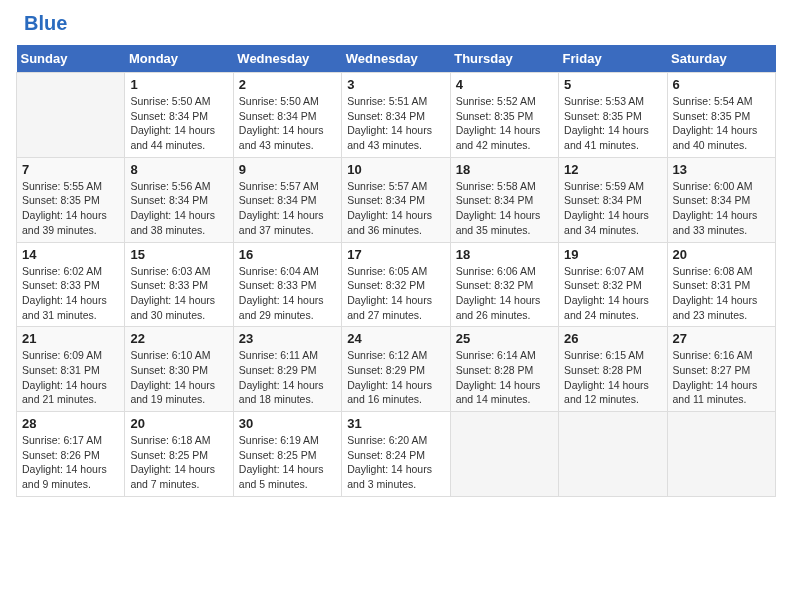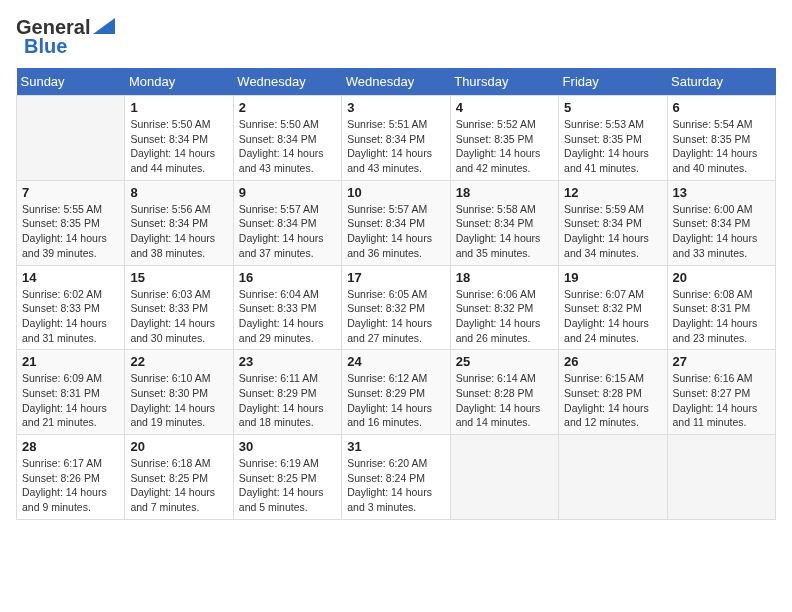--- a/index.html
+++ b/index.html
@@ -39,21 +39,21 @@
       width: 100%;
       border-collapse: collapse;
       font-size: 11px;
     }
     thead tr th {
       background-color: #3a6bbf;
       color: #fff;
       padding: 6px 4px;
       text-align: left;
       font-size: 13px;
-      font-weight: normal;
+      font-weight: bold;
     }
     tbody tr td {
       border: 1px solid #ddd;
       padding: 4px 5px;
       vertical-align: top;
       width: calc(100% / 7);
       min-height: 80px;
       background: #fff;
     }
     tbody tr:nth-child(even) td {
@@ -71,26 +71,20 @@
       font-size: 10.5px;
       line-height: 1.4;
     }
     td.empty { background: #f5f5f5; }
   </style>
 </head>
 <body>
 
 <div class="header">
   <div class="logo">
-    <div style="display:flex;align-items:center;">
-      <span class="logo-general" style="font-size:20px;font-weight:bold;color:#333;">General</span>
-      <svg width="22" height="16" viewBox="0 0 22 16" style="margin-left:3px;margin-top:-4px;">
-        <polygon points="0,16 22,0 22,16" fill="#2a6bbf"></polygon>
-      </svg>
-    </div>
     <span class="logo-blue" style="font-size:20px;font-weight:bold;color:#2a6bbf;margin-top:-4px;margin-left:8px;">Blue</span>
   </div>
   <div class="title-block">
     <div class="main-title"></div>
     <div class="subtitle"></div>
   </div>
 </div>
 
 <table>
   <thead>

